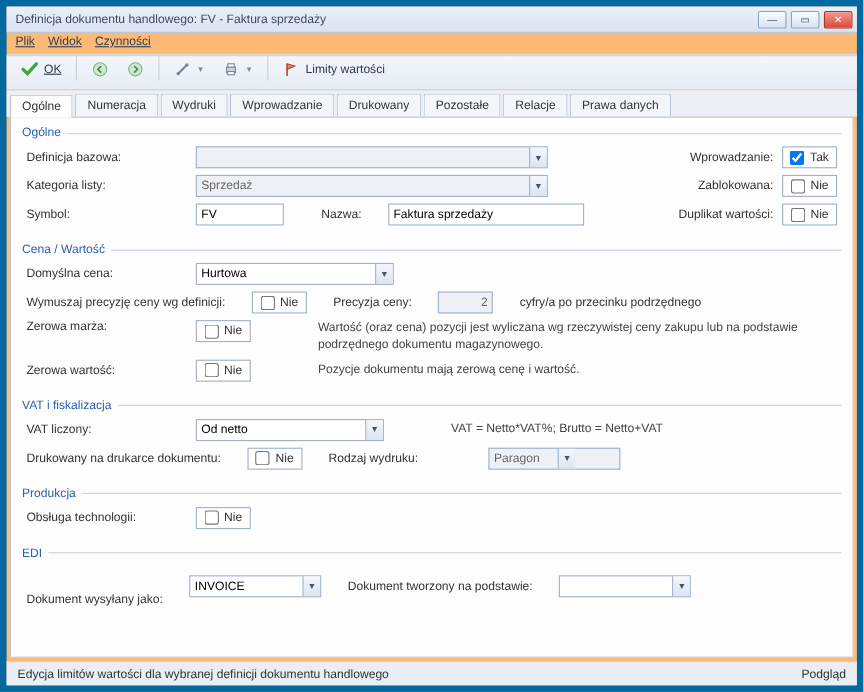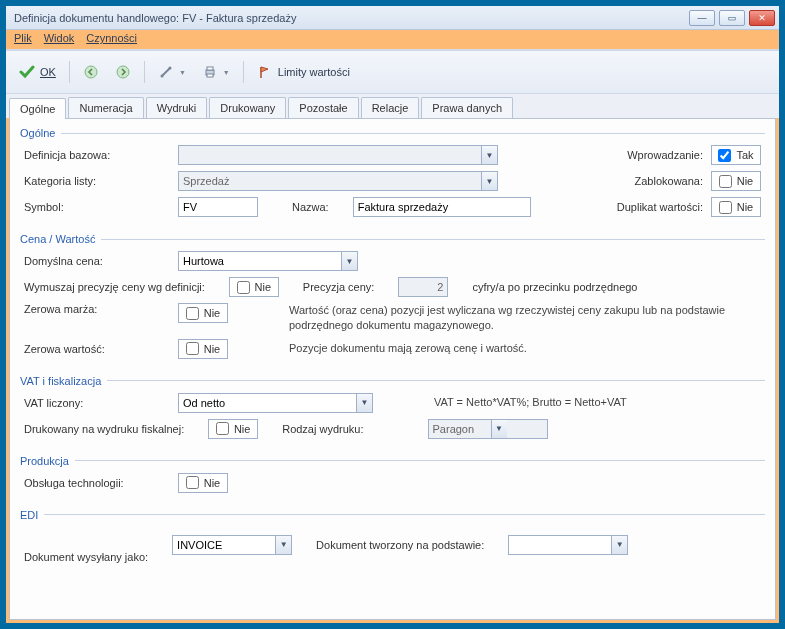--- a/index.html
+++ b/index.html
@@ -44,25 +44,25 @@
   .menubar {
     height: 20px;
     padding: 2px 8px;
     display: flex;
     gap: 12px;
     color: #2f3d56;
     border-bottom: 1px solid #d3dbe8;
   }
   .menubar span { text-decoration: underline; text-underline-offset: 1px; }
   .toolbar {
-    height: 44px;
+    height: 32px;
     border-top: 1px solid #cfd8e6;
     border-bottom: 1px solid #cfd8e6;
     background: linear-gradient(#f3f6fb,#e6ecf5);
-    display: flex; align-items: center;
+    display: flex; 
     padding: 0 6px;
     gap: 2px;
   }
   .toolbar .sep {
     width: 1px; height: 22px; background: #c6cfdb; margin: 0 4px;
   }
   .toolbar .tbtn {
     height: 24px; padding: 0 6px;
     display: flex; align-items: center; gap: 5px;
     border: 1px solid transparent;
@@ -229,20 +229,21 @@
           </svg>
       </span>
       <span>Limity wartości</span>
     </div>
   </div>
 
   <div class="tabs">
     <div class="tab active">Ogólne</div>
     <div class="tab">Numeracja</div>
     <div class="tab">Wydruki</div>
+    <div class="tab">Wprowadzanie</div>
     <div class="tab">Drukowany</div>
     <div class="tab">Pozostałe</div>
     <div class="tab">Relacje</div>
     <div class="tab">Prawa danych</div>
   </div>
 
   <div class="pane">
 
     <div class="group">
       <div class="hdr">
@@ -337,28 +338,28 @@
     </div>
 
     <div class="group">
       <div class="hdr">
           <span>VAT i fiskalizacja</span>
           <span class="line"></span>
         </div>
       <div class="body">
         <div class="row">
           <span class="lbl">VAT liczony:</span>
-          <span class="combo" style="width:195px;">
+          <span class="combo" style="width:171px;">
             <input class="text" style="width: 195px;" value="Od netto">
             <span class="arrow">▼</span>
           </span>
           <span class="note">VAT = Netto*VAT%; Brutto = Netto+VAT</span>
         </div>
         <div class="row">
-          <span class="lbl" style="width:auto;">Drukowany na wydruku fiskalnej:</span>
+          <span class="lbl" style="width:auto;">Drukowany na drukarce dokumentu:</span>
           <span class="checkcell">
             <input type="checkbox" style="">
             <span>Nie</span>
           </span>
           <span class="lbl narrow">Rodzaj wydruku:</span>
           <span class="combo" style="width:120px;padding-left:40px;">
             <input class="text ro" style="width: 120px;" readonly="" value="Paragon">
             <span class="arrow">▼</span>
           </span>
         </div>
@@ -397,14 +398,18 @@
           <span class="combo" style="width:120px;">
             <input class="text" style="width: 120px;" value="">
             <span class="arrow">▼</span>
           </span>
         </div>
       </div>
     </div>
 
   </div>
 
+  <div class="statusbar">
+    <span>Edycja limitów wartości dla wybranej definicji dokumentu handlowego</span>
+    <span class="right">Podgląd</span>
+  </div>
 
 </div>
 
 </body></html>

